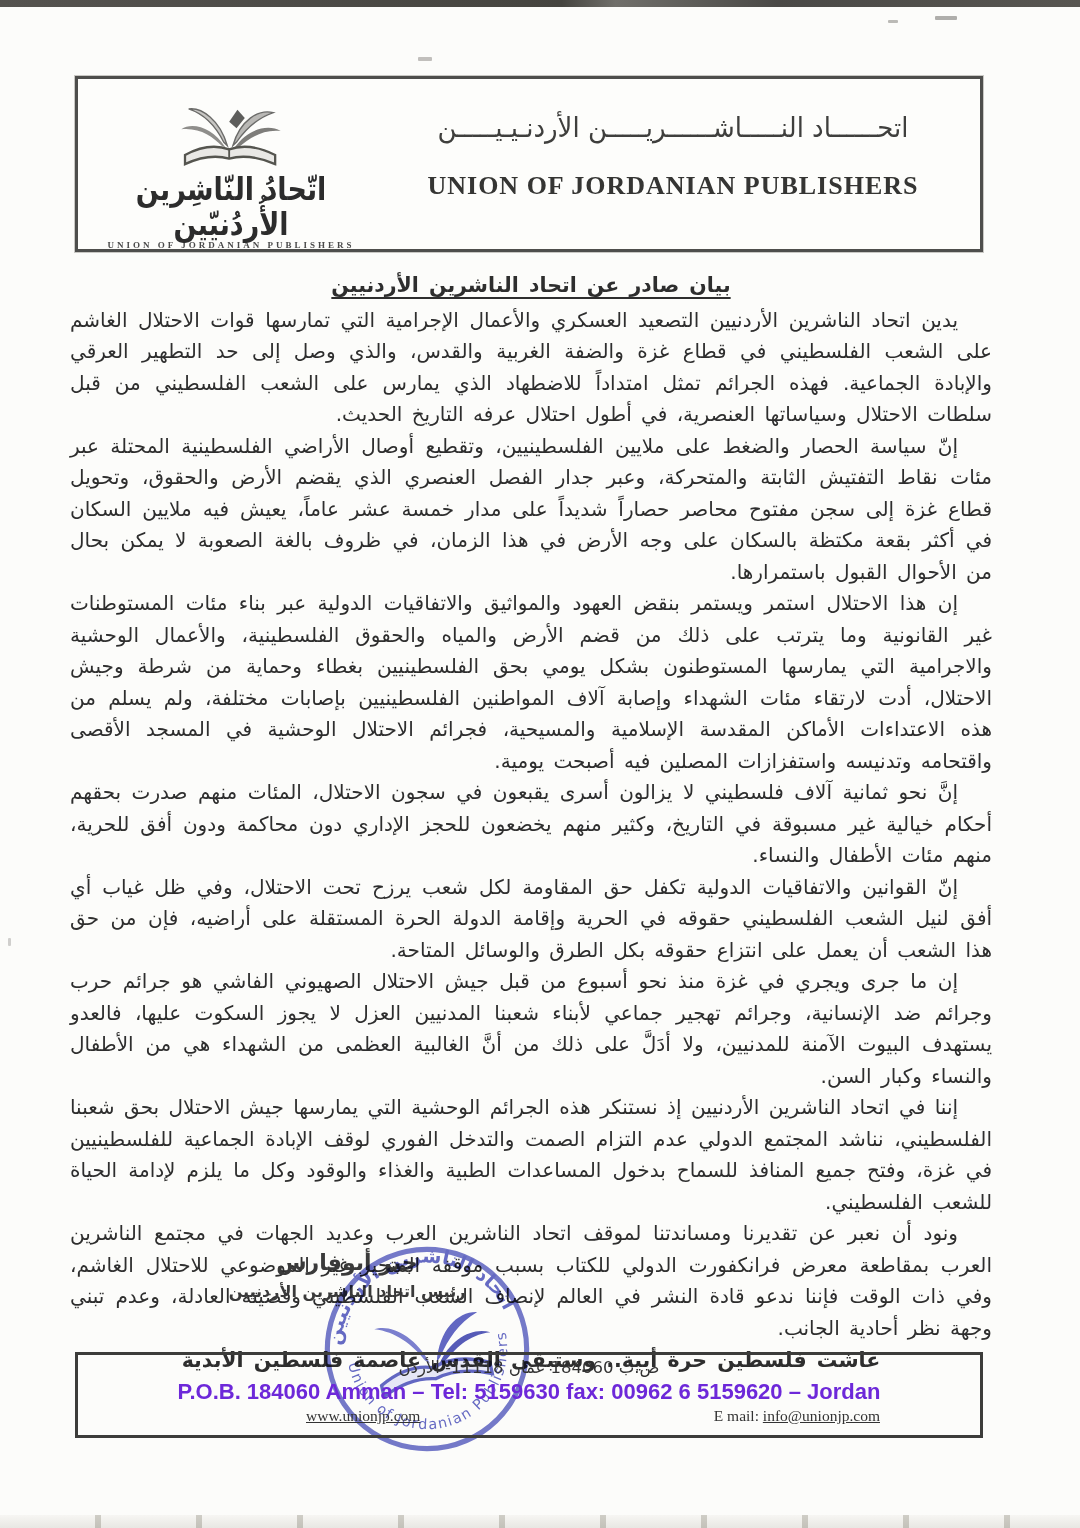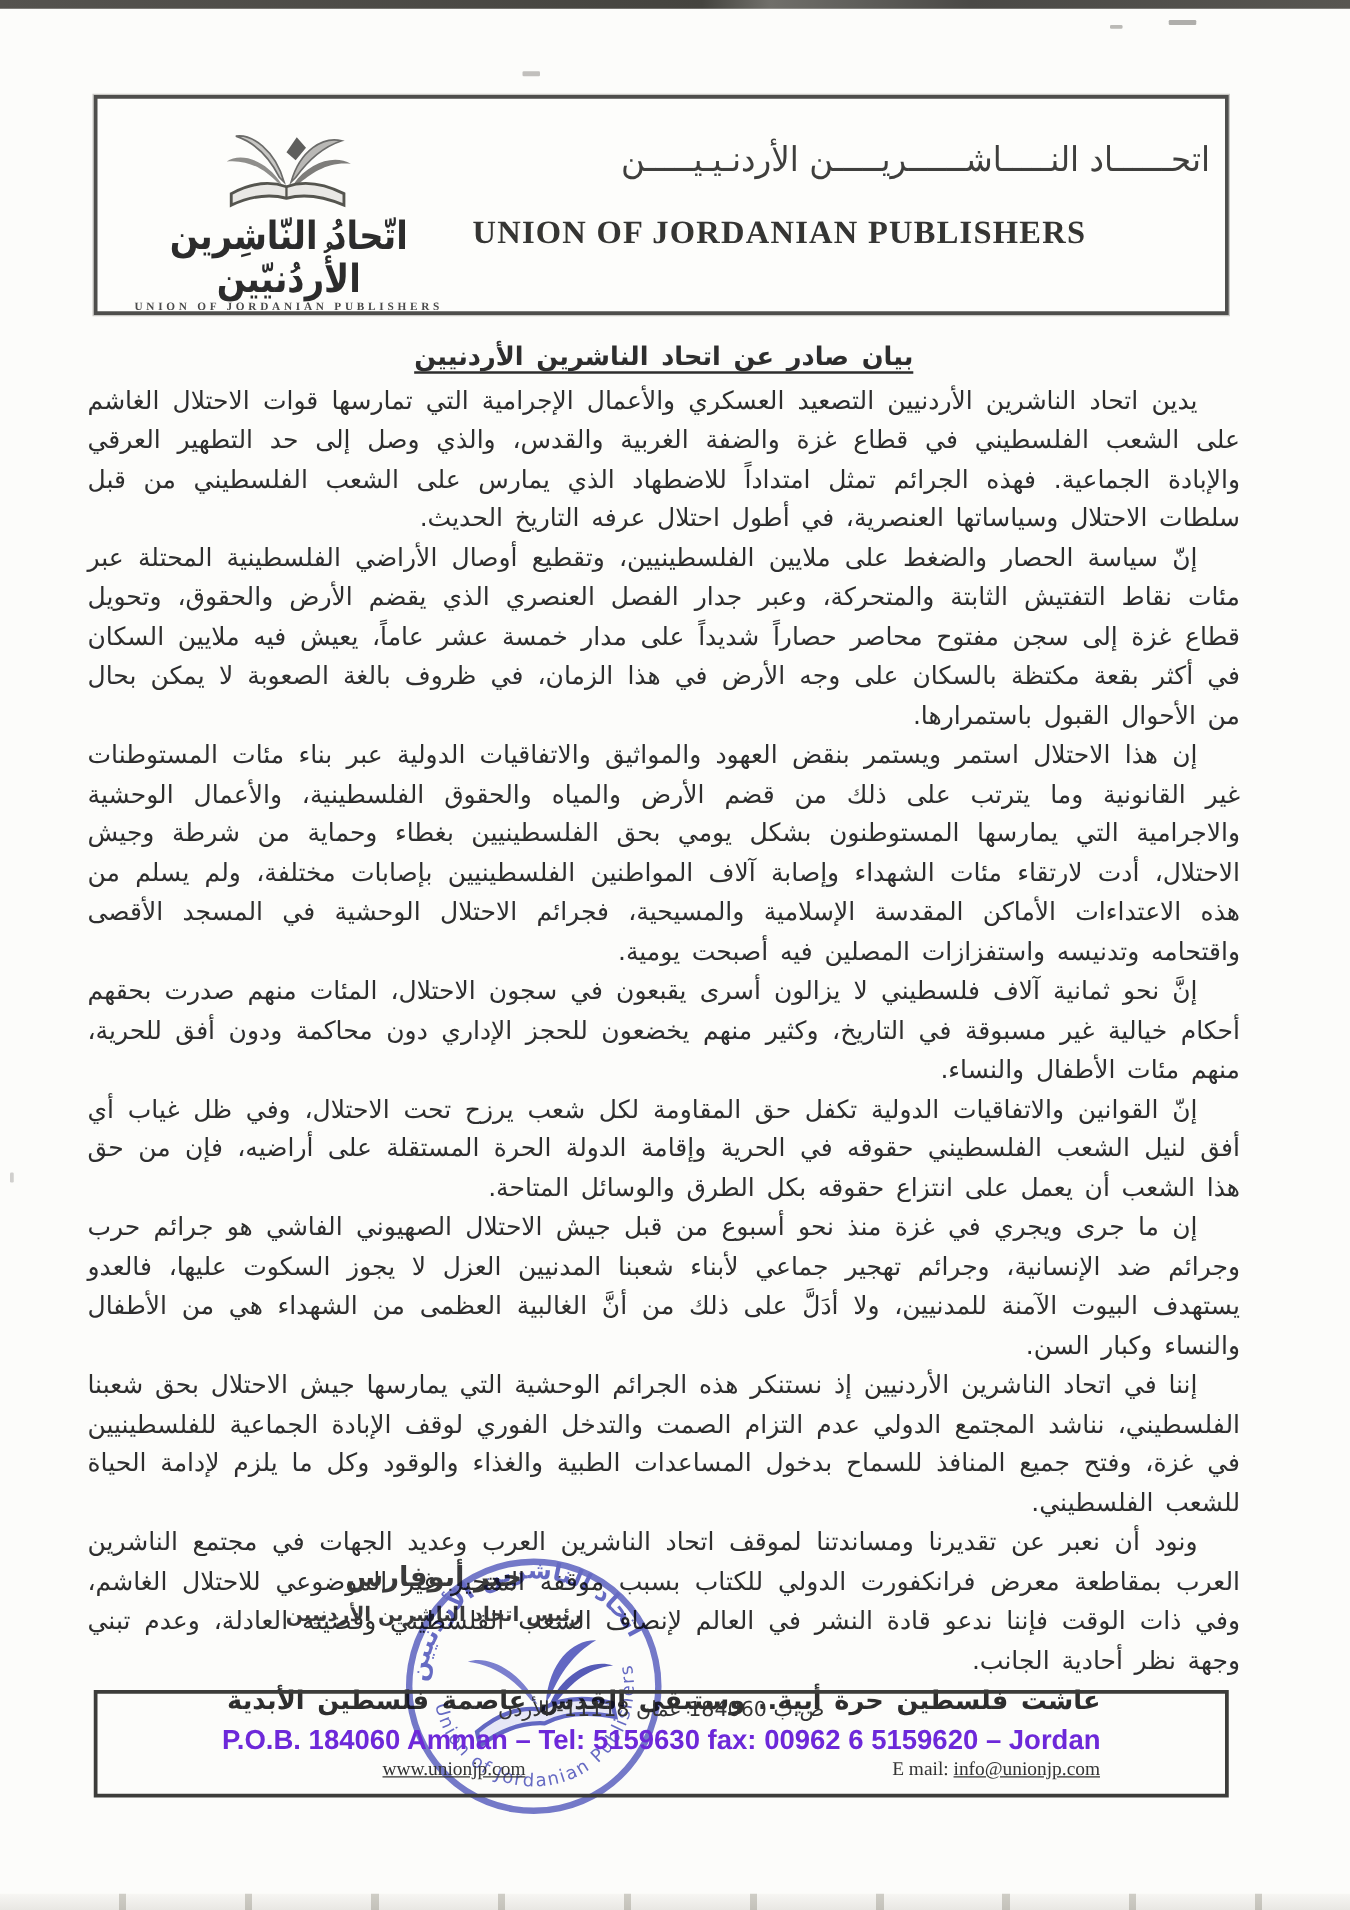--- a/index.html
+++ b/index.html
@@ -18,21 +18,21 @@
     background-blend-mode:multiply;}
   .speck{position:absolute;background:#8f8d89;border-radius:1px;}
   
   .header-box{position:absolute;left:75px;top:76px;width:902px;height:170px;
     border:3px solid #4e4e4c;background:#fdfdfb;box-shadow:0 0 0 1px #c9c8c4;}
   .logo{position:absolute;left:18px;top:6px;width:270px;text-align:center;}
   .logo-callig{font-size:27px;font-weight:bold;color:#2c2c2c;transform:scaleY(1.15);
     letter-spacing:0px;direction:rtl;line-height:1.1;margin-top:-4px;}
   .logo-caption{font-family:"Liberation Serif",serif;font-size:9px;letter-spacing:3px;
     color:#4a4a4a;font-weight:bold;margin-top:4px;white-space:nowrap;}
-  .header-right{position:absolute;left:300px;top:0;width:590px;height:204px;}
+  .header-right{position:absolute;left:300px;top:0;width:590px;height:204px;text-align:center;}
   .header-arabic{direction:rtl;font-size:26px;color:#3f3f3d;margin-top:34px;
     white-space:nowrap;transform:scaleY(1.05);}
   .header-english{font-family:"Liberation Serif",serif;font-weight:bold;font-size:26px;
     letter-spacing:1px;color:#353533;margin-top:28px;}
   
   .doc-body{position:absolute;left:70px;top:270px;width:922px;direction:rtl;
     color:#2e2e2e;font-size:20px;line-height:31.5px;text-align:justify;word-spacing:3px;}
   .doc-title{text-align:center;font-weight:bold;font-size:20.5px;text-decoration:underline;
     text-underline-offset:5px;margin-bottom:3px;}
   .doc-body p{margin:0;text-indent:34px;}

